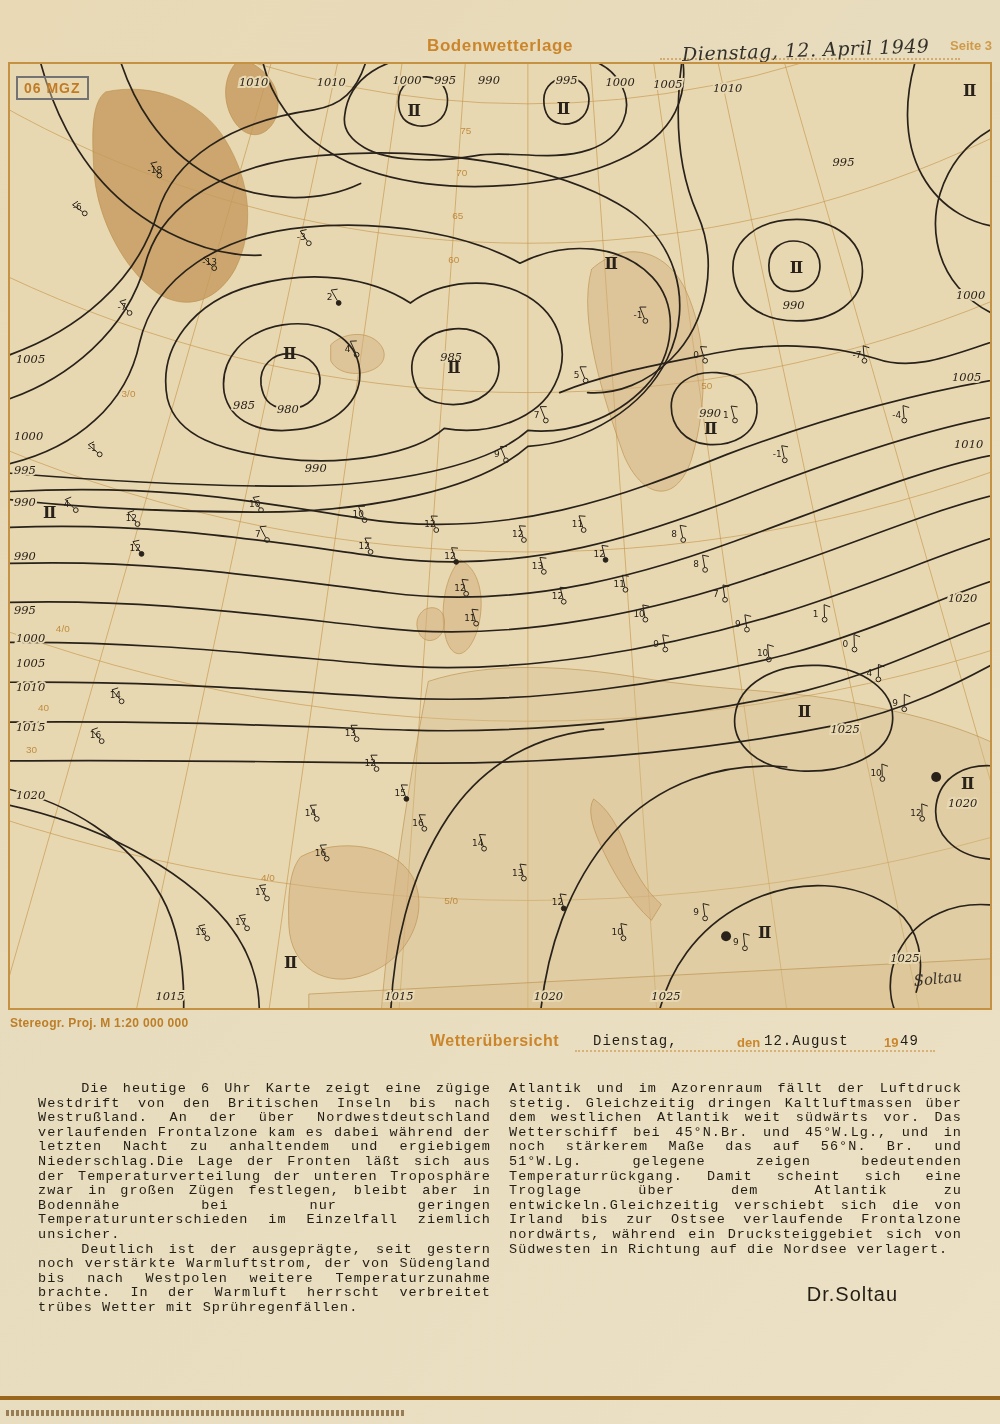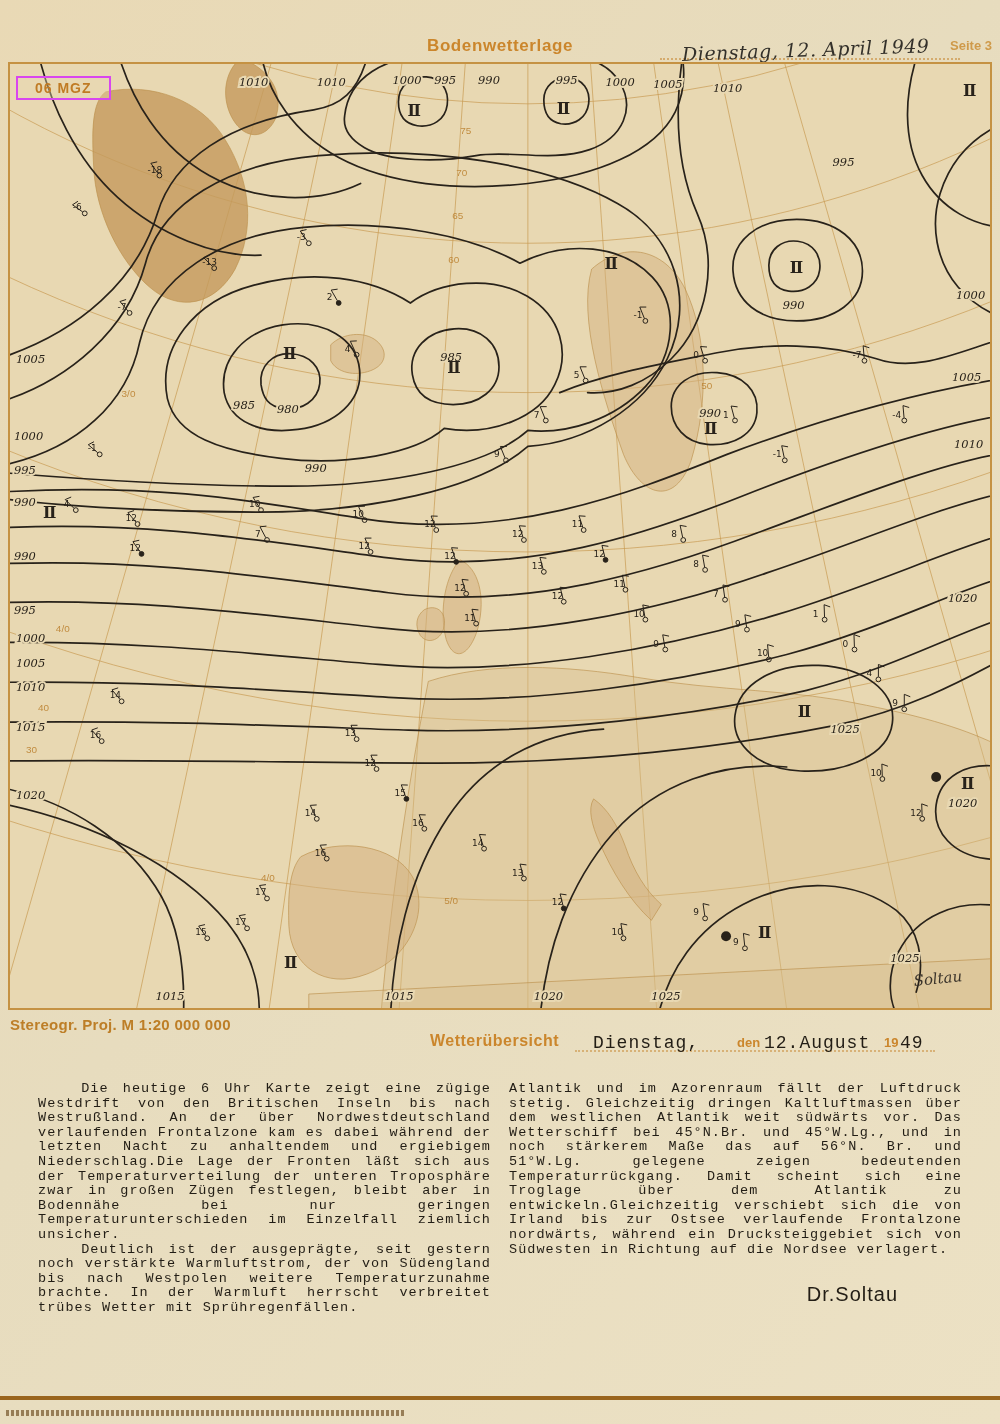--- a/index.html
+++ b/index.html
@@ -12,28 +12,28 @@
   .hw-date{position:absolute;top:38px;left:682px;width:280px;
            font-family:"DejaVu Serif",serif;font-style:italic;font-size:19px;color:#33302a;
            transform:rotate(-2deg);letter-spacing:.5px;}
   .seite{position:absolute;top:38px;right:8px;color:#cf9a4a;font-size:13px;font-weight:bold;}
   .date-dotline{position:absolute;top:58px;left:660px;width:300px;height:0;
                 border-bottom:2px dotted rgba(197,131,43,.55);}
   
   .map-frame{position:absolute;top:62px;left:8px;width:984px;height:948px;
              border:2px solid #c59243;box-sizing:border-box;background:#e8d8b2;}
   .map-frame svg{display:block;width:100%;height:100%;}
-  .mgz{position:absolute;top:12px;left:6px;border:2px solid #d946ef;color:#c07b24;
-       font-weight:bold;font-size:14px;padding:2px 17px;letter-spacing:1px;background:rgba(233,217,178,.4);}
-  .proj{position:absolute;top:1016px;left:10px;color:#bd7e27;font-size:15px;font-weight:bold;letter-spacing:.3px;}
+  .mgz{position:absolute;top:12px;left:6px;border:2px solid #737373;color:#c07b24;
+       font-weight:bold;font-size:14px;padding:2px 6px;letter-spacing:1px;background:rgba(233,217,178,.4);}
+  .proj{position:absolute;top:1016px;left:10px;color:#bd7e27;font-size:12px;font-weight:bold;letter-spacing:.3px;}
   
   .summary-row{position:absolute;top:1030px;left:0;width:100%;height:28px;}
   .sr-dots{position:absolute;top:20px;left:575px;width:360px;height:0;border-bottom:2px dotted rgba(197,131,43,.5);}
   .sr-heading{position:absolute;left:430px;top:2px;color:#cb862c;font-size:16px;font-weight:bold;letter-spacing:.5px;}
-  .sr-mono{font-family:"Liberation Mono",monospace;font-size:18px;color:#221d15;letter-spacing:1px;}
+  .sr-mono{font-family:"Liberation Mono",monospace;font-size:14px;color:#221d15;letter-spacing:1px;}
   .sr-day{position:absolute;left:593px;top:3px;}
   .sr-den{position:absolute;left:737px;top:5px;color:#cb862c;font-size:13px;font-weight:bold;}
   .sr-date{position:absolute;left:764px;top:3px;}
   .sr-yy{position:absolute;left:884px;top:5px;color:#cb862c;font-size:13px;font-weight:bold;}
   .sr-year{position:absolute;left:900px;top:3px;}
   
   .columns{position:absolute;top:1082px;left:38px;width:924px;display:flex;gap:18px;}
   .col{flex:1;font-family:"Liberation Mono",monospace;font-size:13.5px;line-height:14.6px;
        letter-spacing:1.05px;text-align:justify;color:#221d15;}
   .col p{margin:0;}

